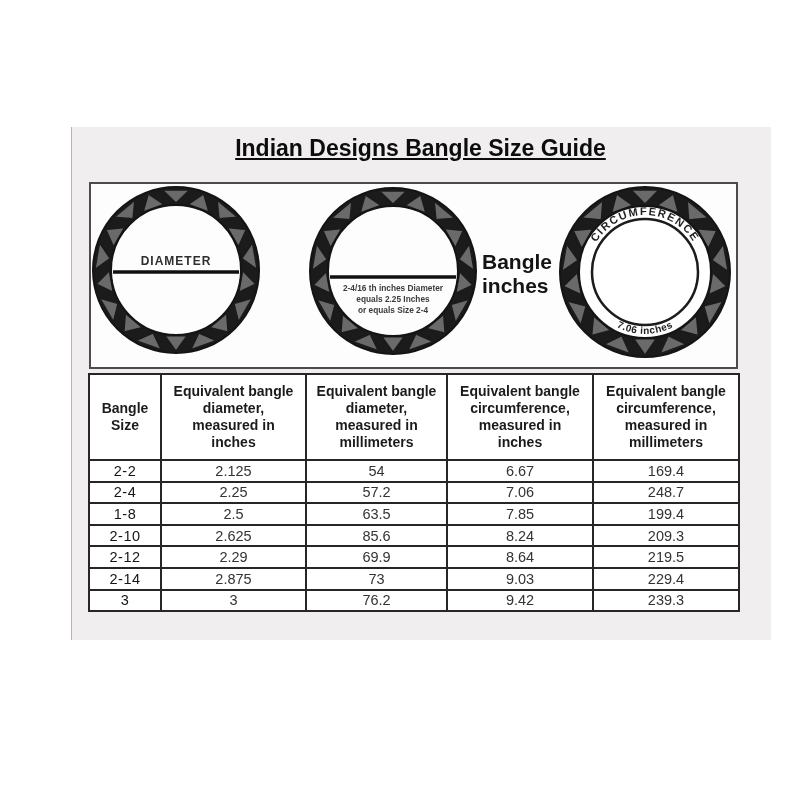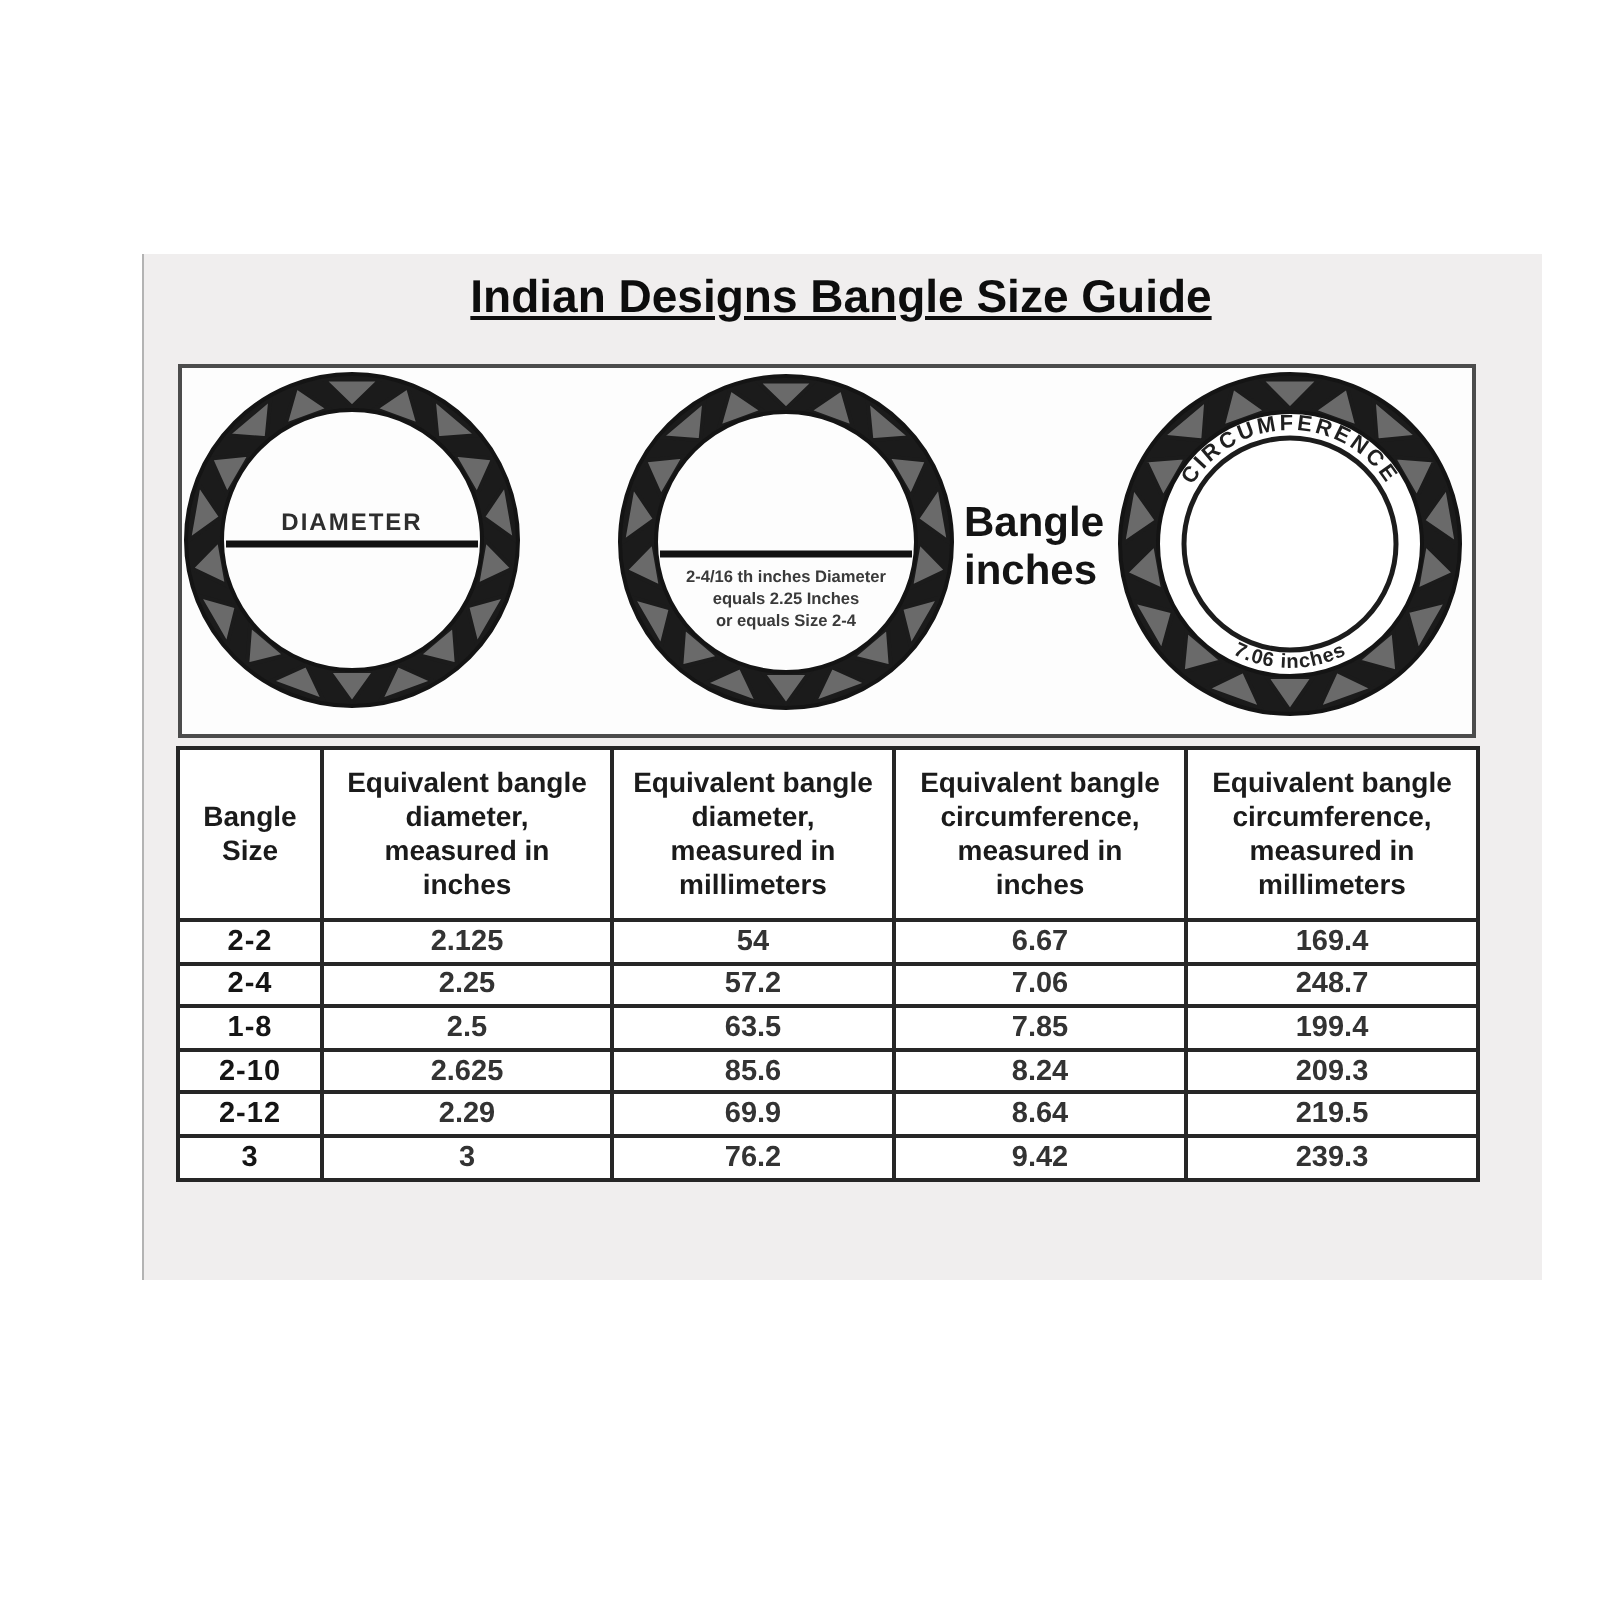--- a/index.html
+++ b/index.html
@@ -7,21 +7,21 @@
   .page{position:relative;width:800px;height:652px;overflow:hidden;}
   .panel{position:absolute;left:71px;top:127px;width:699px;height:513px;background:#f0eeee;border-left:1px solid #b3b3b3;}
   .title{position:absolute;left:71px;top:135px;width:699px;text-align:center;
          font-size:23px;font-weight:700;color:#0d0d0d;text-decoration:underline;text-underline-offset:2px;}
   .illus-box{position:absolute;left:89px;top:182px;width:645px;height:183px;background:#fdfdfd;border:2px solid #4c4c4c;}
   .ring{position:absolute;}
   .bangle-equals{position:absolute;left:482px;top:250px;font-size:21px;font-weight:700;line-height:1.15;color:#141414;}
   .size-table{position:absolute;left:88px;top:373px;width:650px;border-collapse:collapse;table-layout:fixed;background:#ffffff;}
   .size-table th,.size-table td{border:2px solid #262626;text-align:center;vertical-align:middle;padding:0;overflow:hidden;margin-left:11px;}
   .size-table th{height:84px;font-size:14px;font-weight:700;line-height:1.22;color:#1b1b1b;white-space:pre-line;}
-  .size-table td{height:19.6px;font-size:14.5px;font-weight:700;color:#333333;}
+  .size-table td{height:19.6px;font-size:14.5px;font-weight:400;color:#333333;}
   .size-table td.size-col{color:#151515;letter-spacing:0.5px;}
   svg text{font-family:"Liberation Sans",sans-serif;}
 </style>
 </head>
 <body>
 
 <div class="page">
 
   <div class="panel"></div>
 
@@ -189,20 +189,27 @@
         <td>209.3</td>
       </tr>
       <tr>
         <td class="size-col">2-12</td>
         <td>2.29</td>
         <td>69.9</td>
         <td>8.64</td>
         <td>219.5</td>
       </tr>
       <tr>
+        <td class="size-col">2-14</td>
+        <td>2.875</td>
+        <td>73</td>
+        <td>9.03</td>
+        <td>229.4</td>
+      </tr>
+      <tr>
         <td class="size-col">3</td>
         <td>3</td>
         <td>76.2</td>
         <td>9.42</td>
         <td>239.3</td>
       </tr>
     </tbody>
   </table>
 
 </div>

